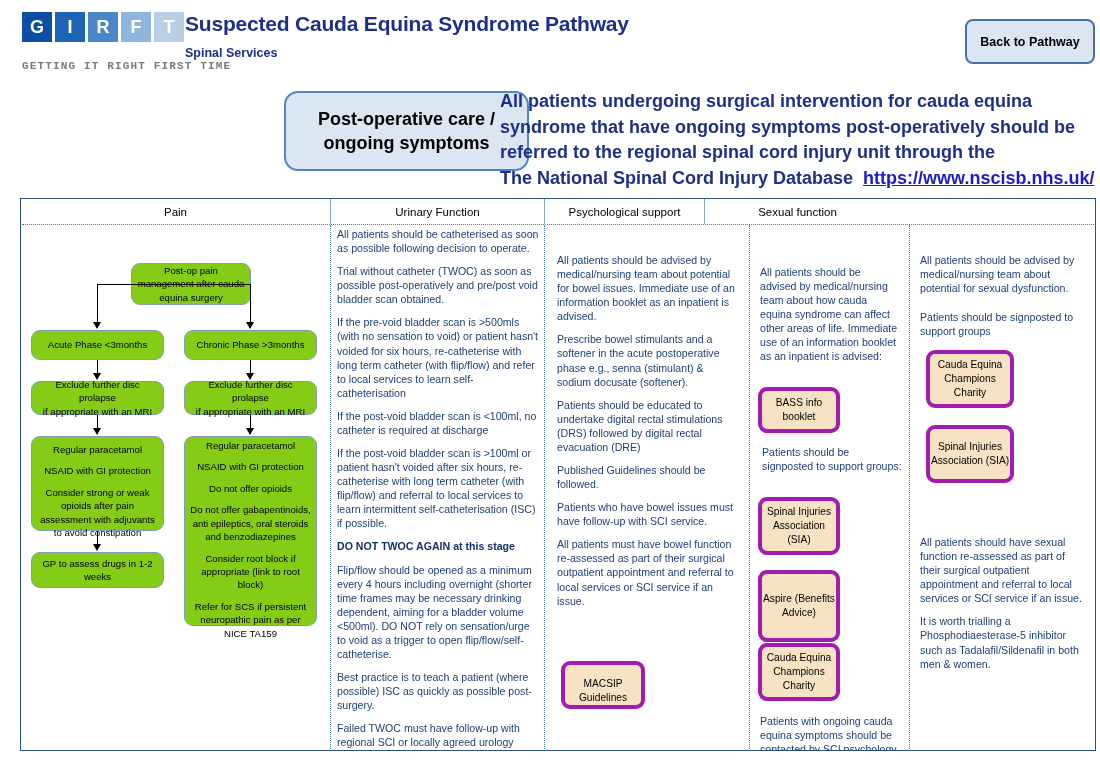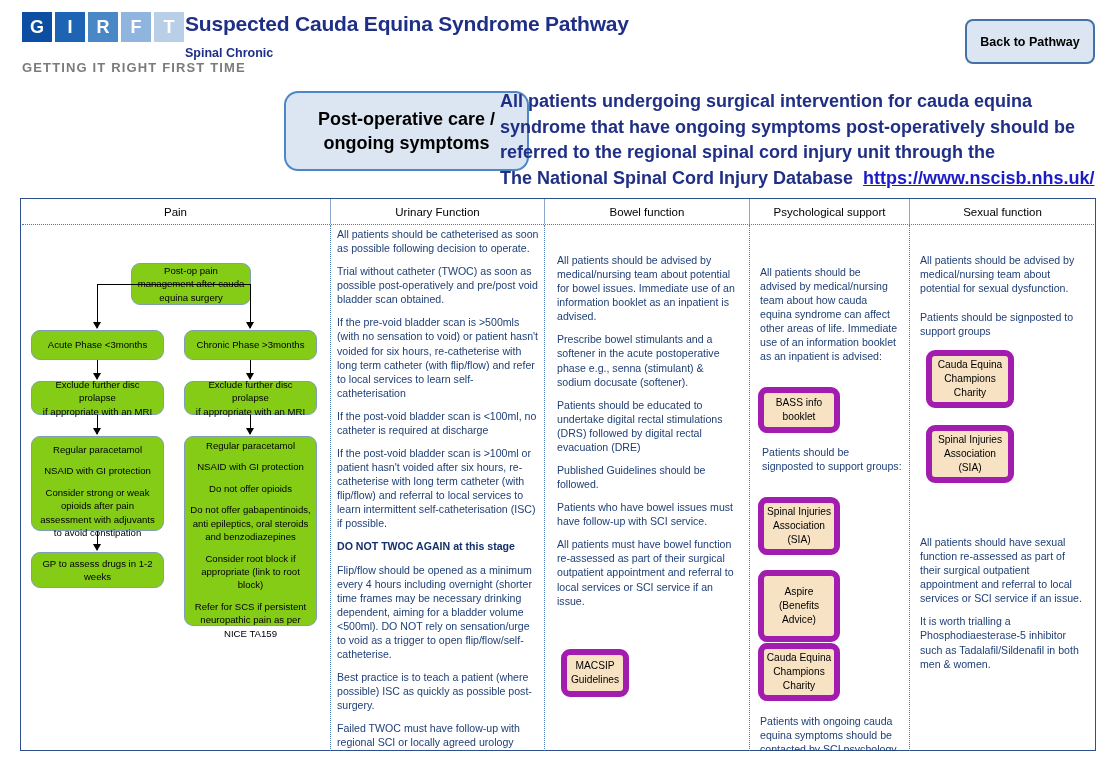--- a/index.html
+++ b/index.html
@@ -18,23 +18,24 @@
   .logo-wrap { position: absolute; left: 22px; top: 12px; width: 162px; }
   .logo-squares { display: flex; gap: 3px; }
   .logo-sq {
     width: 30px; height: 30px;
     display: flex; align-items: center; justify-content: center;
     color: #ffffff; font-weight: bold; font-size: 18px;
     font-family: "Liberation Sans", sans-serif;
   }
   .logo-tag {
     margin-top: 18px;
-    font-size: 13px; letter-spacing: 1.15px;
+    font-size: 11px; letter-spacing: 1.15px;
     color: #7b7b7b; font-weight: bold;
     white-space: nowrap;
+    font-family: Liberation Mono, monospace;
   }
   .title-main {
     position: absolute; left: 185px; top: 12px;
     font-size: 21px; font-weight: bold; color: #1f2f86;
     letter-spacing: -0.2px; white-space: nowrap;
   }
   .title-sub {
     position: absolute; left: 185px; top: 46px;
     font-size: 12.5px; font-weight: bold; color: #1f2f86;
     white-space: nowrap;
@@ -131,21 +132,21 @@
     line-height: 1.4;
     padding: 3px 5px;
   }
   .fbox .ln { display: block; }
   .fbox .gap { display: block; height: 8px; }
 
   
   .obox {
     position: absolute;
     background: #f7e2c3;
-    border: 6px solid #a21caf;
+    border: 4px solid #a21caf;
     border-radius: 9px;
     display: flex; align-items: center; justify-content: center;
     text-align: center;
     font-size: 10.2px; color: #000000;
     line-height: 1.35;
     cursor: pointer;
   }
 
   
   .vline { position: absolute; width: 1px; background: #000; }
@@ -167,21 +168,21 @@
       <div class="logo-squares">
         <div class="logo-sq" style="background:#0b4ea2">G</div>
         <div class="logo-sq" style="background:#1d64b5">I</div>
         <div class="logo-sq" style="background:#4a87c7">R</div>
         <div class="logo-sq" style="background:#8fb4dd">F</div>
         <div class="logo-sq" style="background:#b9cfe8">T</div>
       </div>
       <div class="logo-tag">GETTING IT RIGHT FIRST TIME</div>
     </div>
     <div class="title-main">Suspected Cauda Equina Syndrome Pathway</div>
-    <div class="title-sub">Spinal Chronic</div>
+    <div class="title-sub">Spinal Services</div>
     <div class="back-btn">Back to Pathway</div>
   </div>
 
   <div class="banner">
     <div class="banner-box">
       <span>Post-operative care /</span>
       <span>ongoing symptoms</span>
     </div>
     <div class="banner-text">
       <div>All patients undergoing surgical intervention for cauda equina</div>
@@ -192,21 +193,20 @@
         &nbsp;<a class="banner-link" href="#">https://www.nscisb.nhs.uk/</a>
       </div>
     </div>
   </div>
 
   <div class="table">
 
     <div class="thead">
       <div class="th c-pain">Pain</div>
       <div class="th c-urin">Urinary Function</div>
-      <div class="th c-bowel">Bowel function</div>
       <div class="th c-psych">Psychological support</div>
       <div class="th c-sex">Sexual function</div>
     </div>
     <div class="hrule"></div>
 
     <div class="tbody">
 
       <div class="td c-pain">
 
         <div class="fbox" style="left:110px; top:38px; width:120px; height:42px;">
@@ -311,21 +311,21 @@
 
       <div class="td c-bowel">
         <div class="btext" style="left:12px; top:28px; width:182px;">
           <p>All patients should be advised by medical/nursing team about potential for bowel issues. Immediate use of an information booklet as an inpatient is advised.</p>
           <p>Prescribe bowel stimulants and a softener in the acute postoperative phase e.g., senna (stimulant) &amp; sodium docusate (softener).</p>
           <p>Patients should be educated to undertake digital rectal stimulations (DRS) followed by digital rectal evacuation (DRE)</p>
           <p>Published Guidelines should be followed.</p>
           <p>Patients who have bowel issues must have follow-up with SCI service.</p>
           <p>All patients must have bowel function re-assessed as part of their surgical outpatient appointment and referral to local services or SCI service if an issue.</p>
         </div>
-        <div class="obox" style="left:16px; top:424px; width:68px; height:48px;">
+        <div class="obox" style="left:16px; top:436px; width:84px; height:48px;align-items:flex-end;">
           <div>
             <span class="ln">MACSIP</span>
             <span class="ln">Guidelines</span>
           </div>
         </div>
       </div>
 
       <div class="td c-psych">
         <div class="btext" style="left:10px; top:40px; width:140px;">All patients should be advised by medical/nursing team about how cauda equina syndrome can affect other areas of life. Immediate use of an information booklet as an inpatient is advised:</div>
 

